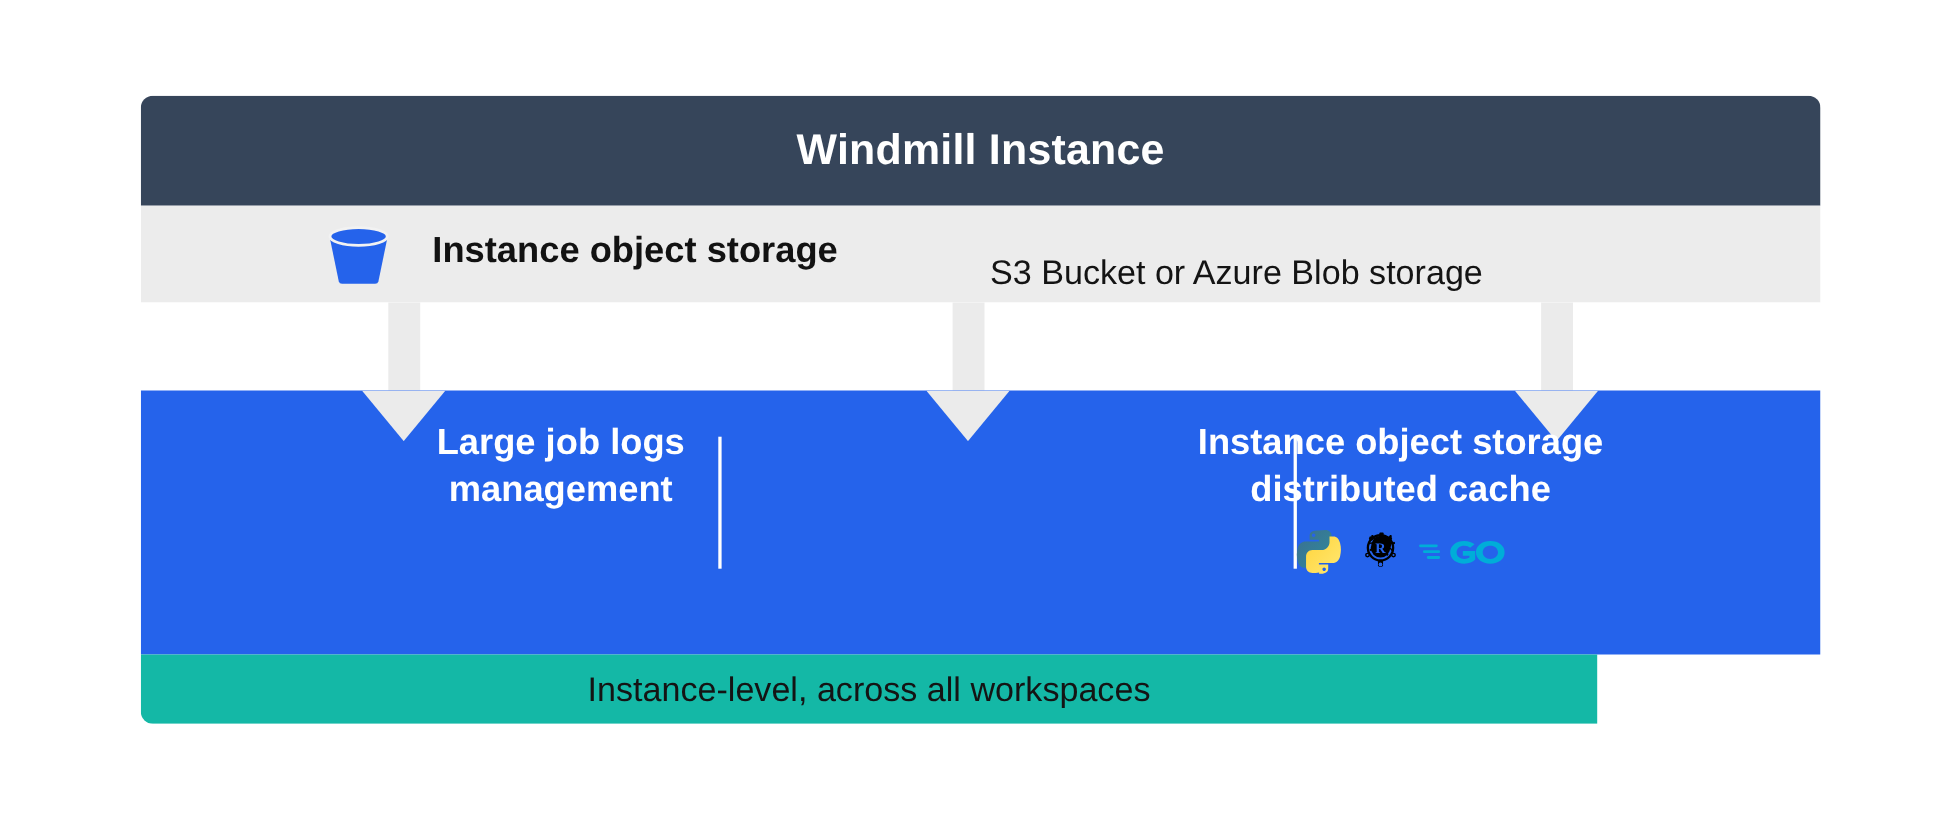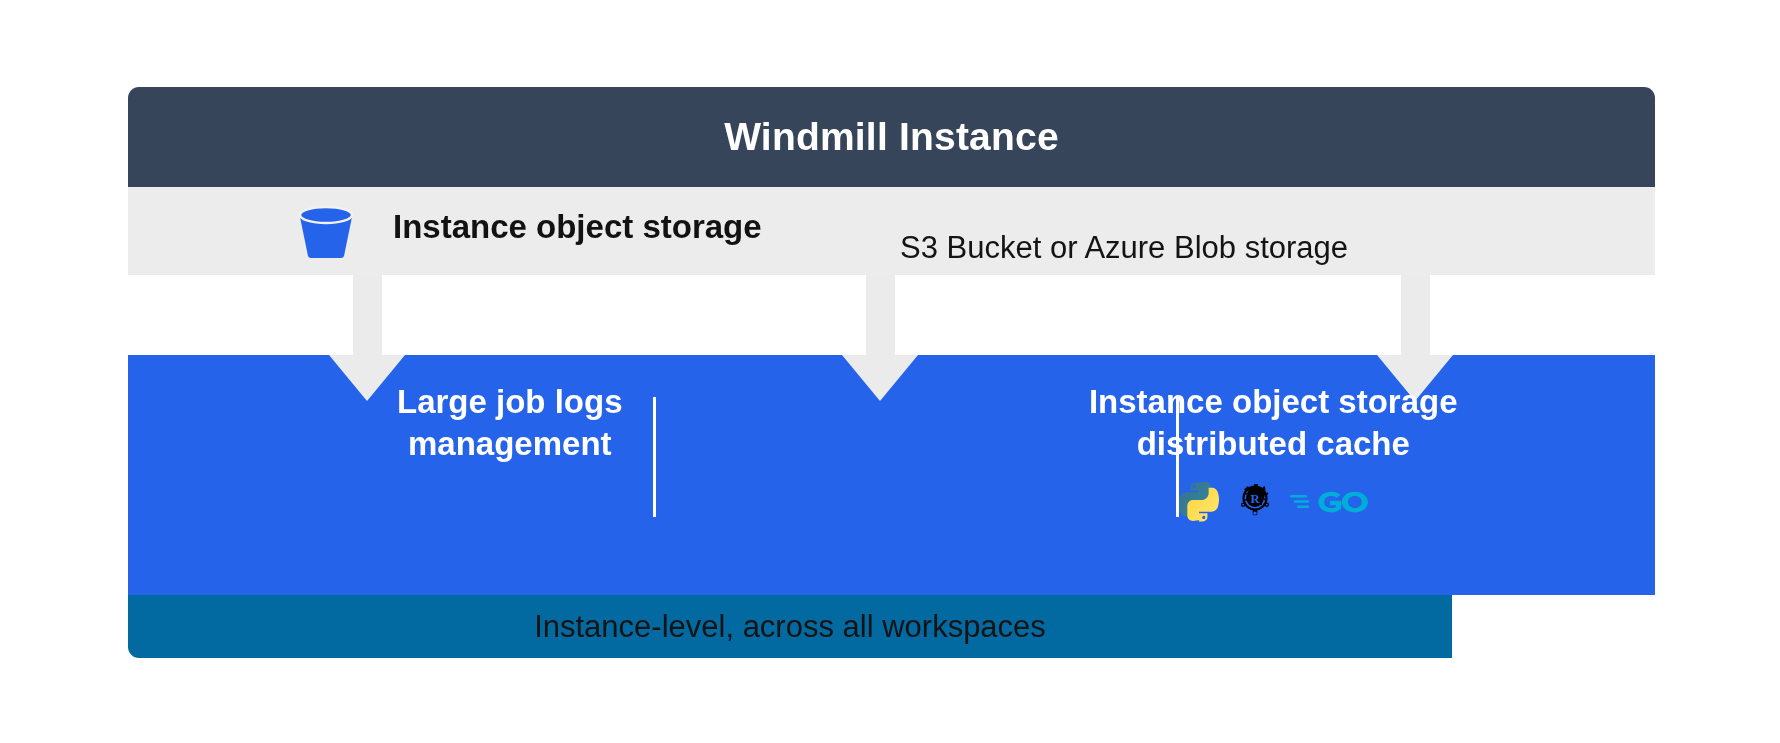--- a/index.html
+++ b/index.html
@@ -168,21 +168,21 @@
     margin-top: 16px;
   }
   .lang-icon { display: block; }
 
   
   .footer-bar {
     position: absolute;
     left: 0; top: 508px;
     width: 1324px;
     height: 63px;
-    background: #0369a1;
+    background: #14b8a6;
     display: flex;
     align-items: center;
     justify-content: center;
   }
   .footer-text {
     font-size: 31px;
     color: #141414;
     font-weight: normal;
   }
 </style>

